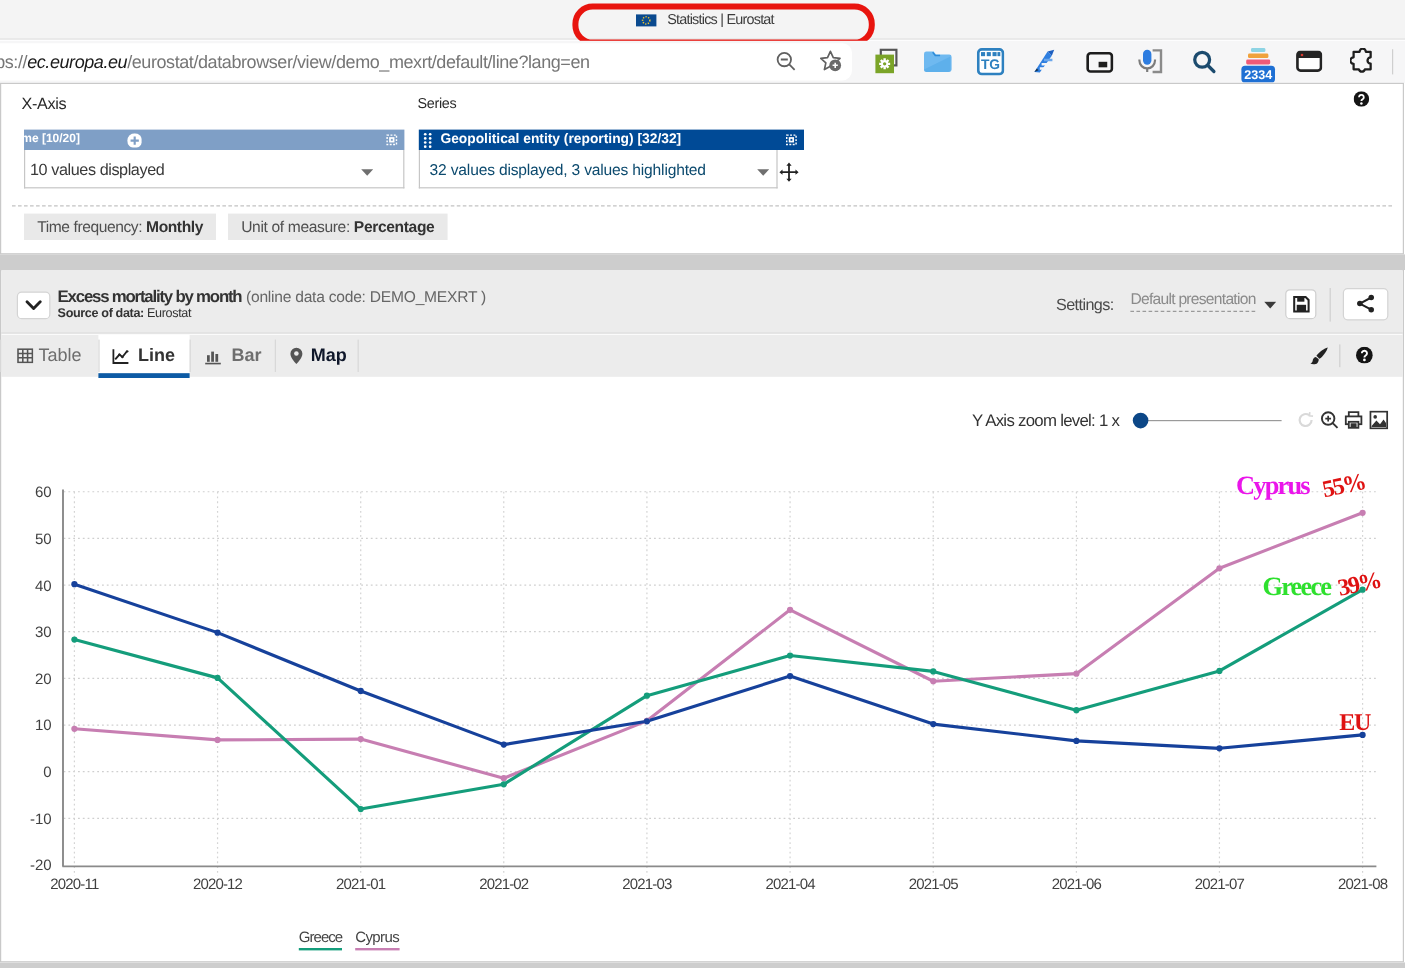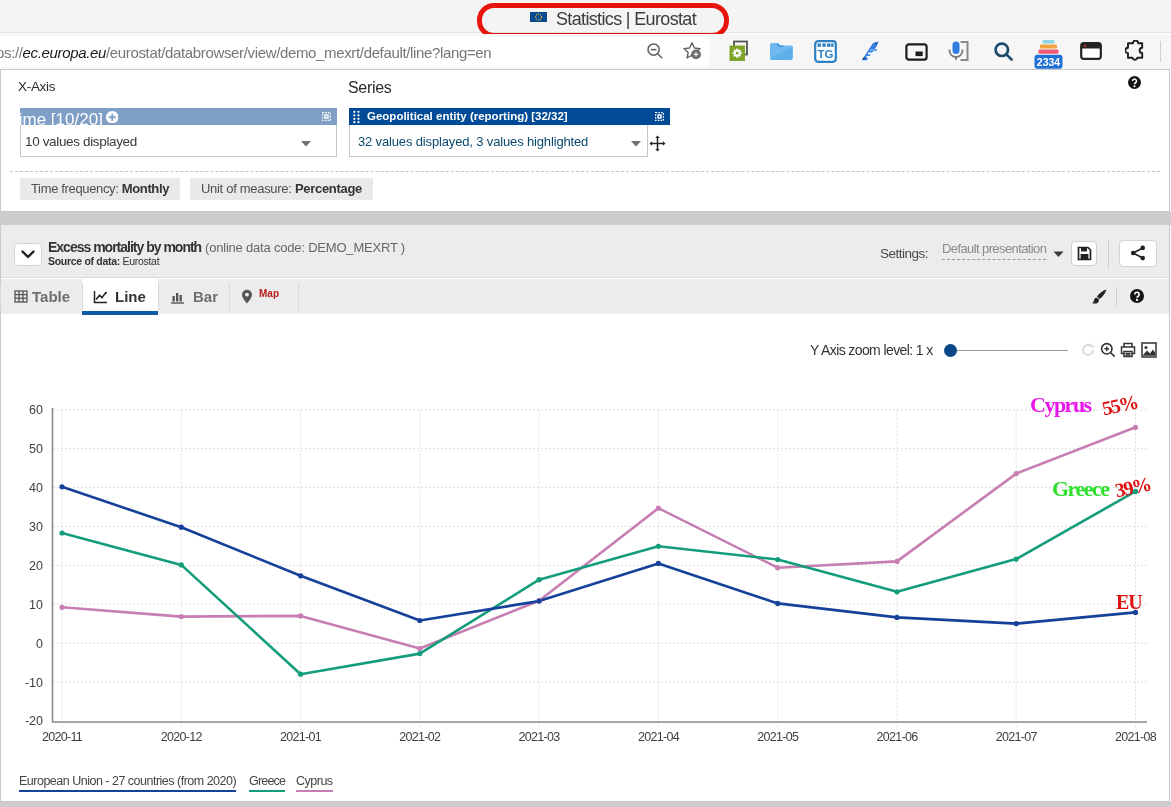--- a/index.html
+++ b/index.html
@@ -8,21 +8,21 @@
   #page { position:relative; width:1171px; height:807px; }
 </style></head>
 <body>
 <div id="page">
 
 <div class="abs" style="left:0;top:0;width:1171px;height:33px;background:#f4f4f4;border-bottom:1px solid #e2e2e2;"></div>
 <div class="abs" style="left:530px;top:11.5px;width:17px;height:10px;background:#0a4a8f;"></div>
 <svg class="abs" style="left:530px;top:11.5px;" width="17" height="10" viewBox="0 0 17 10">
       <circle cx="8.5" cy="5" r="3" fill="none" stroke="#e7c133" stroke-width="1.3" stroke-dasharray="1 1.2"></circle>
     </svg>
-<div class="abs" style="left:556px;top:9px;font-size:18px;letter-spacing:-0.65px;color:#3c3c3c;">Statistics | Eurostat</div>
+<div class="abs" style="left:556px;top:9px;font-size:12px;letter-spacing:-0.65px;color:#3c3c3c;">Statistics | Eurostat</div>
 <div class="abs" style="left:477px;top:3px;width:252px;height:35px;border:5px solid #e8140e;border-radius:17px;"></div>
 
 <div class="abs" style="left:0;top:34px;width:1171px;height:35px;background:#f6f6f7;"></div>
 <div class="abs" style="left:-20px;top:36px;width:730px;height:31px;background:#fff;border-radius:0 8px 8px 0;"></div>
 <div class="abs" style="left:-4px;top:44px;font-size:15px;letter-spacing:-0.35px;color:#767676;white-space:pre;">ps://<span style="color:#1b1b1b;font-style:italic;">ec.europa.eu</span>/eurostat/databrowser/view/demo_mexrt/default/line?lang=en</div>
 
 <svg class="abs" style="left:646px;top:42px;" width="18" height="18" viewBox="0 0 18 18" fill="none" stroke="#606060" stroke-width="1.5">
       <circle cx="7.6" cy="7.6" r="5.6"></circle>
       <line x1="4.7" y1="7.6" x2="10.5" y2="7.6"></line>
       <line x1="11.7" y1="11.7" x2="16.2" y2="16.2"></line>
@@ -107,30 +107,30 @@
       <circle cx="5" cy="3.8" r="1.1" fill="#d83a30"></circle>
     </svg>
 
 <svg class="abs" style="left:1125px;top:40px;" width="22" height="22" viewBox="0 0 22 22">
       <path d="M8 3.2 a2.6 2.6 0 0 1 5.2 0 h4 v4.6 a2.6 2.6 0 0 0 0 5.2 v4.8 h-4.8 a2.6 2.6 0 0 1-5 0 H3 v-4.6 a2.6 2.6 0 0 1 0-5.4 V3.2 Z" fill="none" stroke="#1e1e1e" stroke-width="1.9" stroke-linejoin="round"></path>
     </svg>
 <div class="abs" style="left:1160px;top:41px;width:1px;height:21px;background:#cfcfcf;"></div>
 
 <div class="abs" style="left:0;top:69px;width:1170px;height:143px;background:#fff;border:1px solid #c9c9c9;"></div>
 <div class="abs" style="left:18px;top:79px;font-size:13.5px;letter-spacing:-0.3px;color:#2b2b2b;">X-Axis</div>
-<div class="abs" style="left:348px;top:79px;font-size:16px;letter-spacing:-0.3px;color:#2b2b2b;">Series</div>
+<div class="abs" style="left:348px;top:79px;font-size:12px;letter-spacing:-0.3px;color:#2b2b2b;">Series</div>
 
 <svg class="abs" style="left:1128px;top:76px;" width="13" height="13" viewBox="0 0 13 13">
       <circle cx="6.5" cy="6.5" r="6.5" fill="#151515"></circle>
       <path d="M4.5 5 a2 2 0 1 1 3 1.75 c-0.8 0.45-1 0.8-1 1.45" fill="none" stroke="#fff" stroke-width="1.5"></path>
       <circle cx="6.5" cy="10.2" r="1.05" fill="#fff"></circle>
     </svg>
 
 <div class="abs" style="left:20px;top:108px;width:317px;height:17px;background:#7f9fc6;"></div>
-<div class="abs" style="left:9px;top:110px;font-size:17px;font-weight:normal;color:#fff;">Time [10/20]</div>
+<div class="abs" style="left:9px;top:110px;font-size:10px;font-weight:bold;color:#fff;">Time [10/20]</div>
 <svg class="abs" style="left:105.5px;top:110.5px;" width="12.5" height="12.5" viewBox="0 0 12.5 12.5">
       <circle cx="6.25" cy="6.25" r="6.25" fill="#fff"></circle>
       <path d="M6.25 2.8 v6.9 M2.8 6.25 h6.9" stroke="#7f9fc6" stroke-width="1.8"></path>
     </svg>
 <svg class="abs" style="left:320px;top:110px;" width="13" height="13" viewBox="0 0 13 13" fill="none" stroke="#fff">
       <rect x="2.6" y="2.6" width="7.8" height="7.8" stroke-width="1.2" stroke-dasharray="1.6 1.2"></rect>
       <rect x="5" y="5" width="3" height="3" stroke-width="1.4"></rect>
     </svg>
 <div class="abs" style="left:20px;top:125px;width:317px;height:31.5px;background:#fff;border:1px solid #c6c6c6;border-top:none;"></div>
 <div class="abs" style="left:25px;top:134px;font-size:13.5px;letter-spacing:-0.35px;color:#3a3a3a;">10 values displayed</div>
@@ -211,41 +211,41 @@
 <div class="abs" style="left:157.5px;top:283px;width:1px;height:27px;background:#d8d8d8;"></div>
 <div class="abs" style="left:228.5px;top:283px;width:1px;height:27px;background:#d8d8d8;"></div>
 <div class="abs" style="left:297.5px;top:283px;width:1px;height:27px;background:#d8d8d8;"></div>
 <svg class="abs" style="left:14px;top:290px;" width="14" height="13" viewBox="0 0 14 13" fill="none" stroke="#555" stroke-width="1.3">
       <rect x="1" y="1" width="12" height="11"></rect>
       <line x1="1" y1="4.6" x2="13" y2="4.6"></line>
       <line x1="1" y1="8.2" x2="13" y2="8.2"></line>
       <line x1="5" y1="1" x2="5" y2="12"></line>
       <line x1="9" y1="1" x2="9" y2="12"></line>
     </svg>
-<div class="abs" style="left:32px;top:288px;font-size:15px;font-weight:bold;color:#6e6e6e;text-align:center;">Table</div>
+<div class="abs" style="left:32px;top:288px;font-size:15px;font-weight:normal;color:#6e6e6e;text-align:center;">Table</div>
 <svg class="abs" style="left:93px;top:290px;" width="15" height="14" viewBox="0 0 15 14" fill="none" stroke="#222">
       <path d="M1.5 1 V12.5 H14" stroke-width="1.5"></path>
       <path d="M3 9.5 L6.5 5.5 L9 7.5 L13 2.5" stroke-width="1.6"></path>
       <circle cx="6.5" cy="5.5" r="1" fill="#222" stroke="none"></circle>
       <circle cx="9" cy="7.5" r="1" fill="#222" stroke="none"></circle>
       <circle cx="13" cy="2.8" r="1" fill="#222" stroke="none"></circle>
     </svg>
 <div class="abs" style="left:115px;top:288px;font-size:15px;font-weight:bold;color:#333;">Line</div>
 <svg class="abs" style="left:170px;top:290px;" width="15" height="14" viewBox="0 0 15 14" fill="#555">
       <line x1="1" y1="13" x2="14" y2="13" stroke="#555" stroke-width="1.4"></line>
       <rect x="2.5" y="6" width="2.3" height="5.5"></rect>
       <rect x="6" y="3" width="2.3" height="8.5"></rect>
       <rect x="9.5" y="5" width="2.3" height="6.5"></rect>
     </svg>
 <div class="abs" style="left:193px;top:288px;font-size:15px;font-weight:bold;color:#6e6e6e;">Bar</div>
 <svg class="abs" style="left:241px;top:289px;" width="12" height="15" viewBox="0 0 12 15" fill="#555">
       <path d="M6 0.8 a5 5 0 0 1 5 5 c0 3.6-5 8.6-5 8.6 s-5-5-5-8.6 a5 5 0 0 1 5-5Z"></path>
       <circle cx="6" cy="5.6" r="1.9" fill="#ececec"></circle>
     </svg>
-<div class="abs" style="left:259px;top:288px;font-size:10px;font-weight:bold;color:#b91c1c;">Map</div>
+<div class="abs" style="left:259px;top:288px;font-size:15px;font-weight:bold;color:#0f172a;">Map</div>
 
 <svg class="abs" style="left:1091px;top:288px;" width="17" height="17" viewBox="0 0 17 17">
       <path d="M15.5 1.5 c-3.5 1-7.5 4-9.5 7 l2.5 2.5 c3-2 6-6 7-9.5Z" fill="#222"></path>
       <path d="M5.5 9.5 c-1.8 0.3-2.4 1.8-2.6 3.2 -0.2 1.2-0.8 1.9-1.9 2.3 1.8 0.9 4.6 0.8 5.9-0.6 1-1 1.2-2.4 0.9-3.2Z" fill="#222"></path>
     </svg>
 <div class="abs" style="left:1116px;top:287px;width:1px;height:19px;background:#cfcfcf;"></div>
 <svg class="abs" style="left:1130px;top:289px;" width="14" height="14" viewBox="0 0 13 13">
       <circle cx="6.5" cy="6.5" r="6.5" fill="#151515"></circle>
       <path d="M4.5 5 a2 2 0 1 1 3 1.75 c-0.8 0.45-1 0.8-1 1.45" fill="none" stroke="#fff" stroke-width="1.5"></path>
       <circle cx="6.5" cy="10.2" r="1.05" fill="#fff"></circle>
@@ -371,18 +371,17 @@
         <text x="1135.5" y="741">2021-08</text>
   </g>
 </svg>
 
 <div class="abs" style="left:1030px;top:392px;font-family:'Liberation Serif',serif;font-weight:bold;font-size:22px;letter-spacing:-1.5px;color:#ea15ea;">Cyprus</div>
 <div class="abs" style="left:1102px;top:394px;font-family:'Liberation Serif',serif;font-weight:bold;font-size:20px;letter-spacing:-1.5px;color:#df1212;transform:rotate(-12deg);">55%</div>
 <div class="abs" style="left:1052px;top:476px;font-family:'Liberation Serif',serif;font-weight:bold;font-size:22px;letter-spacing:-1.5px;color:#2ee02e;">Greece</div>
 <div class="abs" style="left:1115px;top:476px;font-family:'Liberation Serif',serif;font-weight:bold;font-size:20px;letter-spacing:-1.5px;color:#df1212;transform:rotate(-12deg);">39%</div>
 <div class="abs" style="left:1116px;top:591px;font-family:'Liberation Serif',serif;font-weight:bold;font-size:20px;letter-spacing:-1px;color:#df1212;">EU</div>
 
-<div class="abs" style="left:19px;top:774px;font-size:12.5px;letter-spacing:-0.5px;color:#444;border-bottom:2px solid #16419b;padding-bottom:2px;">European Union - 27 countries (from 2020)</div>
 <div class="abs" style="left:249px;top:774px;font-size:12.5px;letter-spacing:-0.8px;color:#444;border-bottom:2px solid #149d7b;padding-bottom:2px;">Greece</div>
 <div class="abs" style="left:296px;top:774px;font-size:12.5px;letter-spacing:-0.5px;color:#444;border-bottom:2px solid #c77eb2;padding-bottom:2px;">Cyprus</div>
 <div class="abs" style="left:1109px;top:786px;font-size:10px;color:#1a6fb5;margin-top:44px;">Disclaimer</div>
 
 </div>
 
 </body></html>

